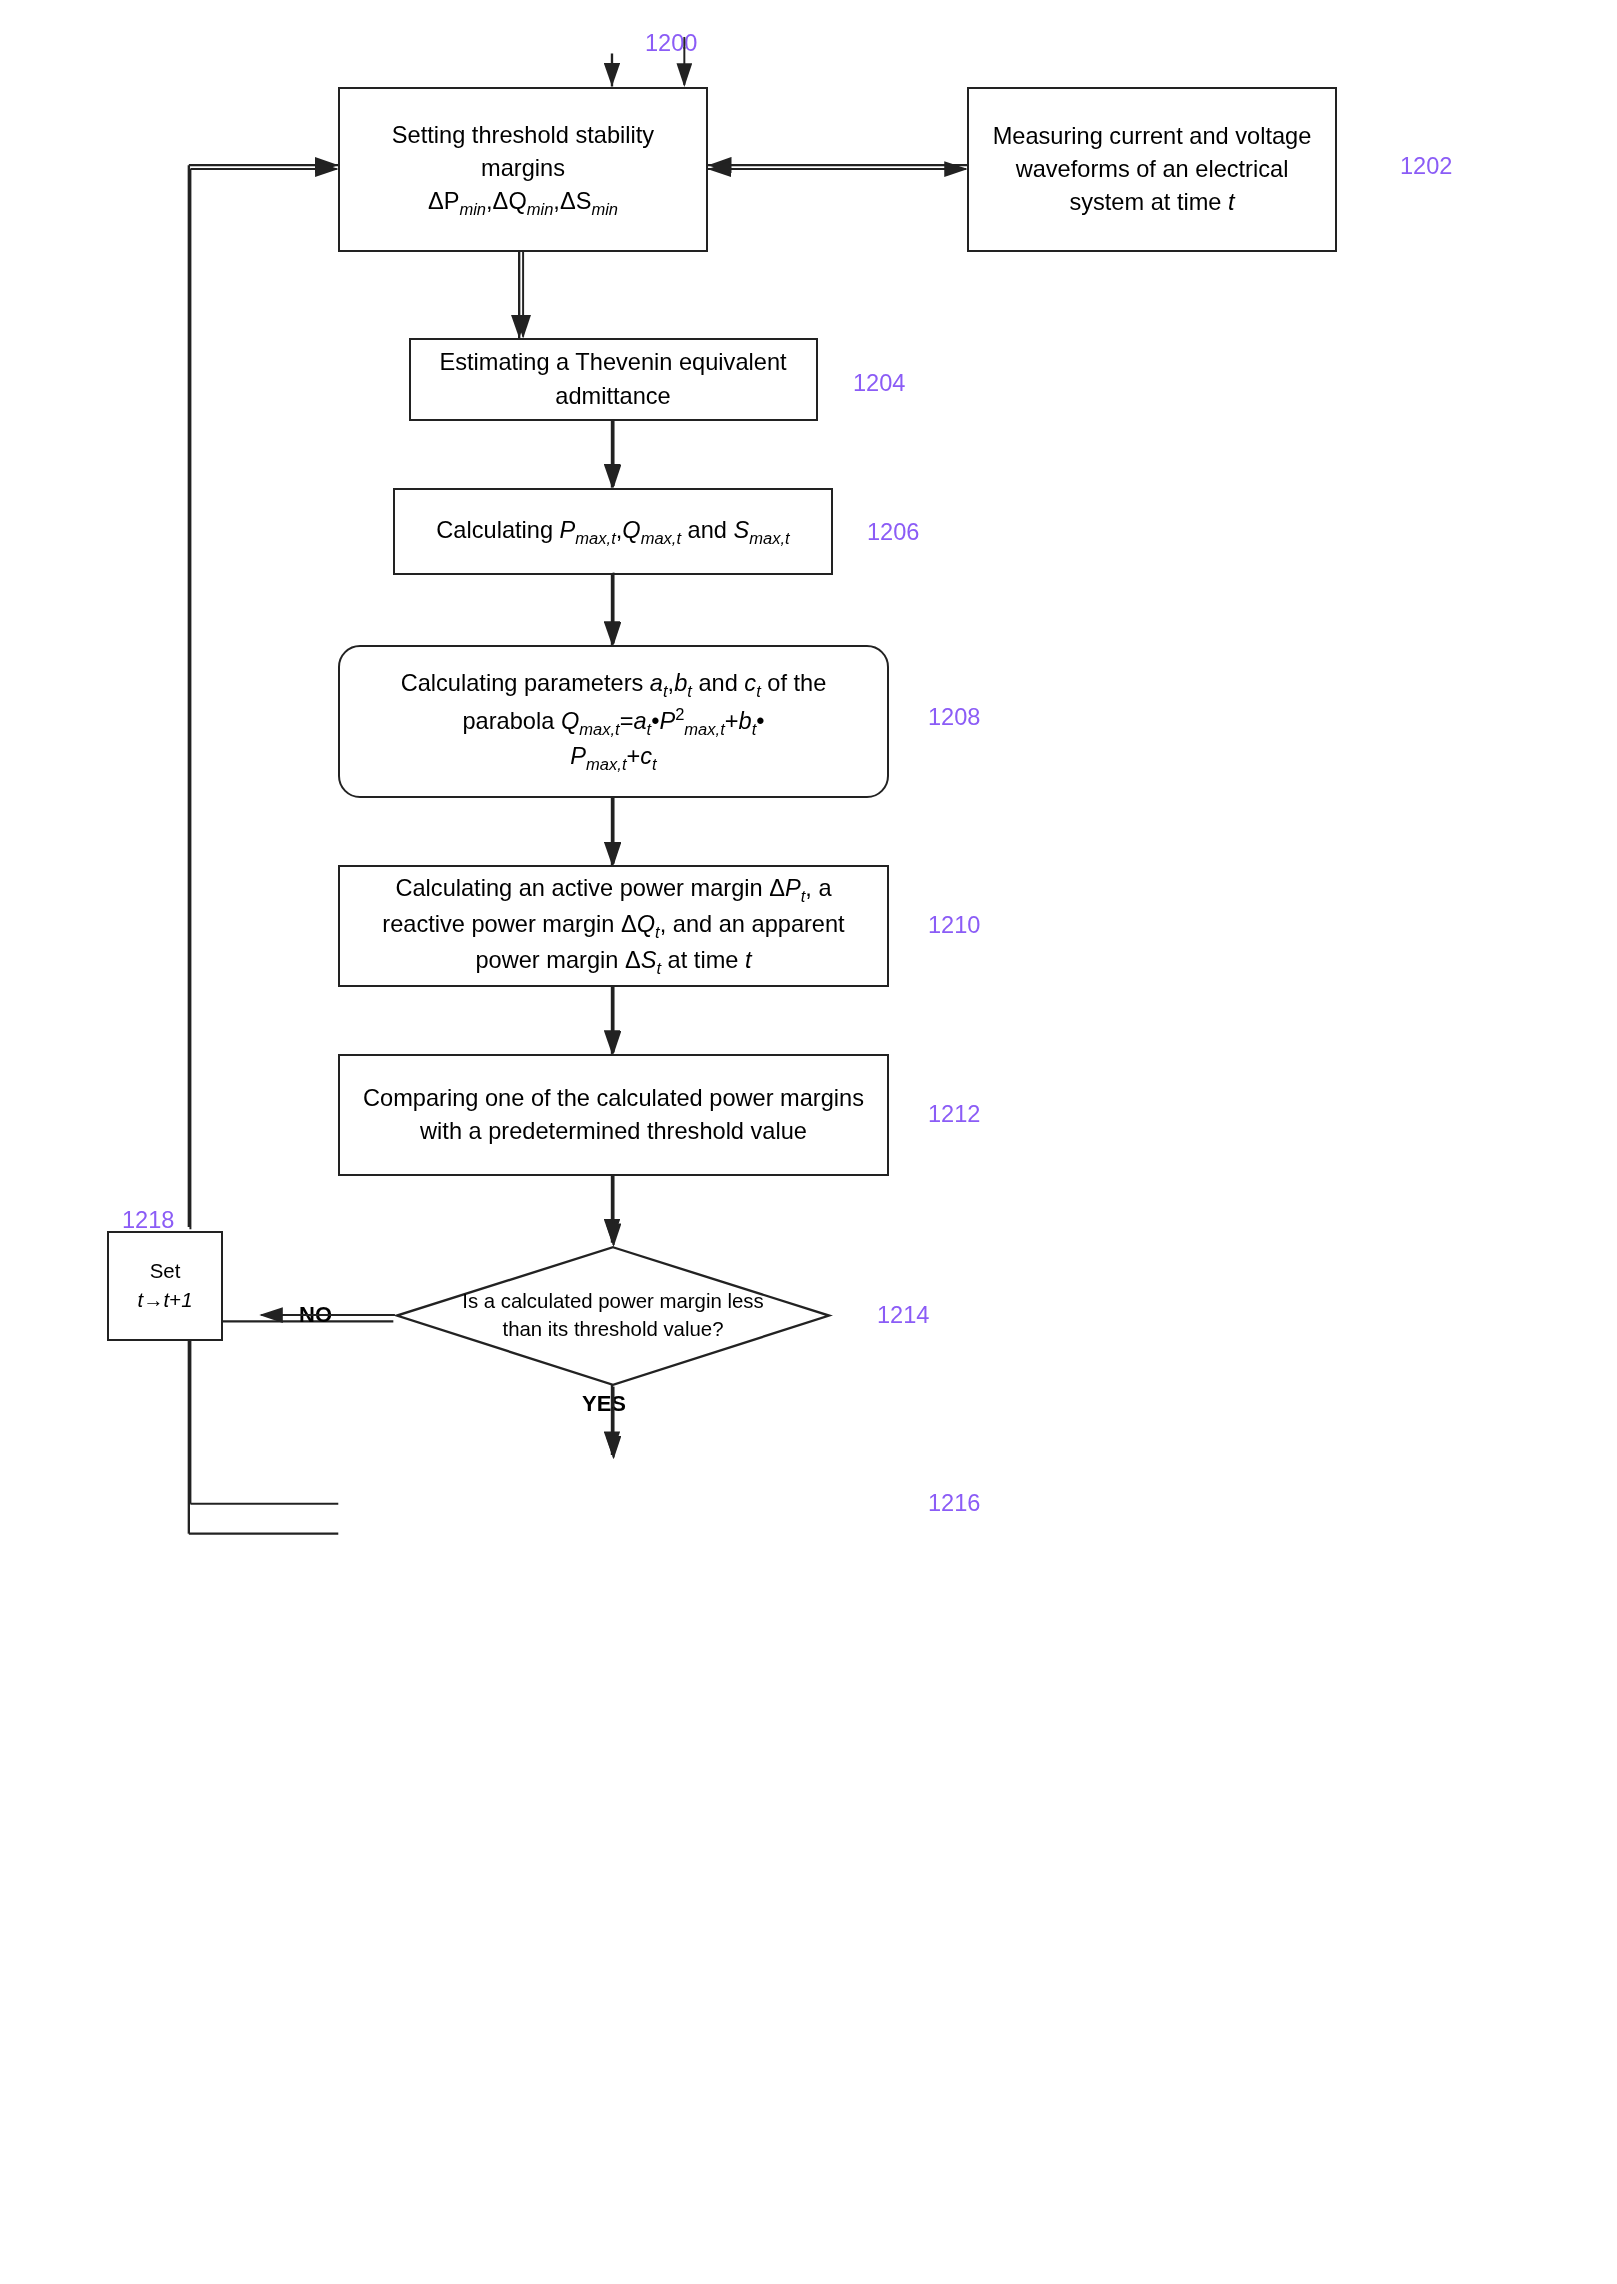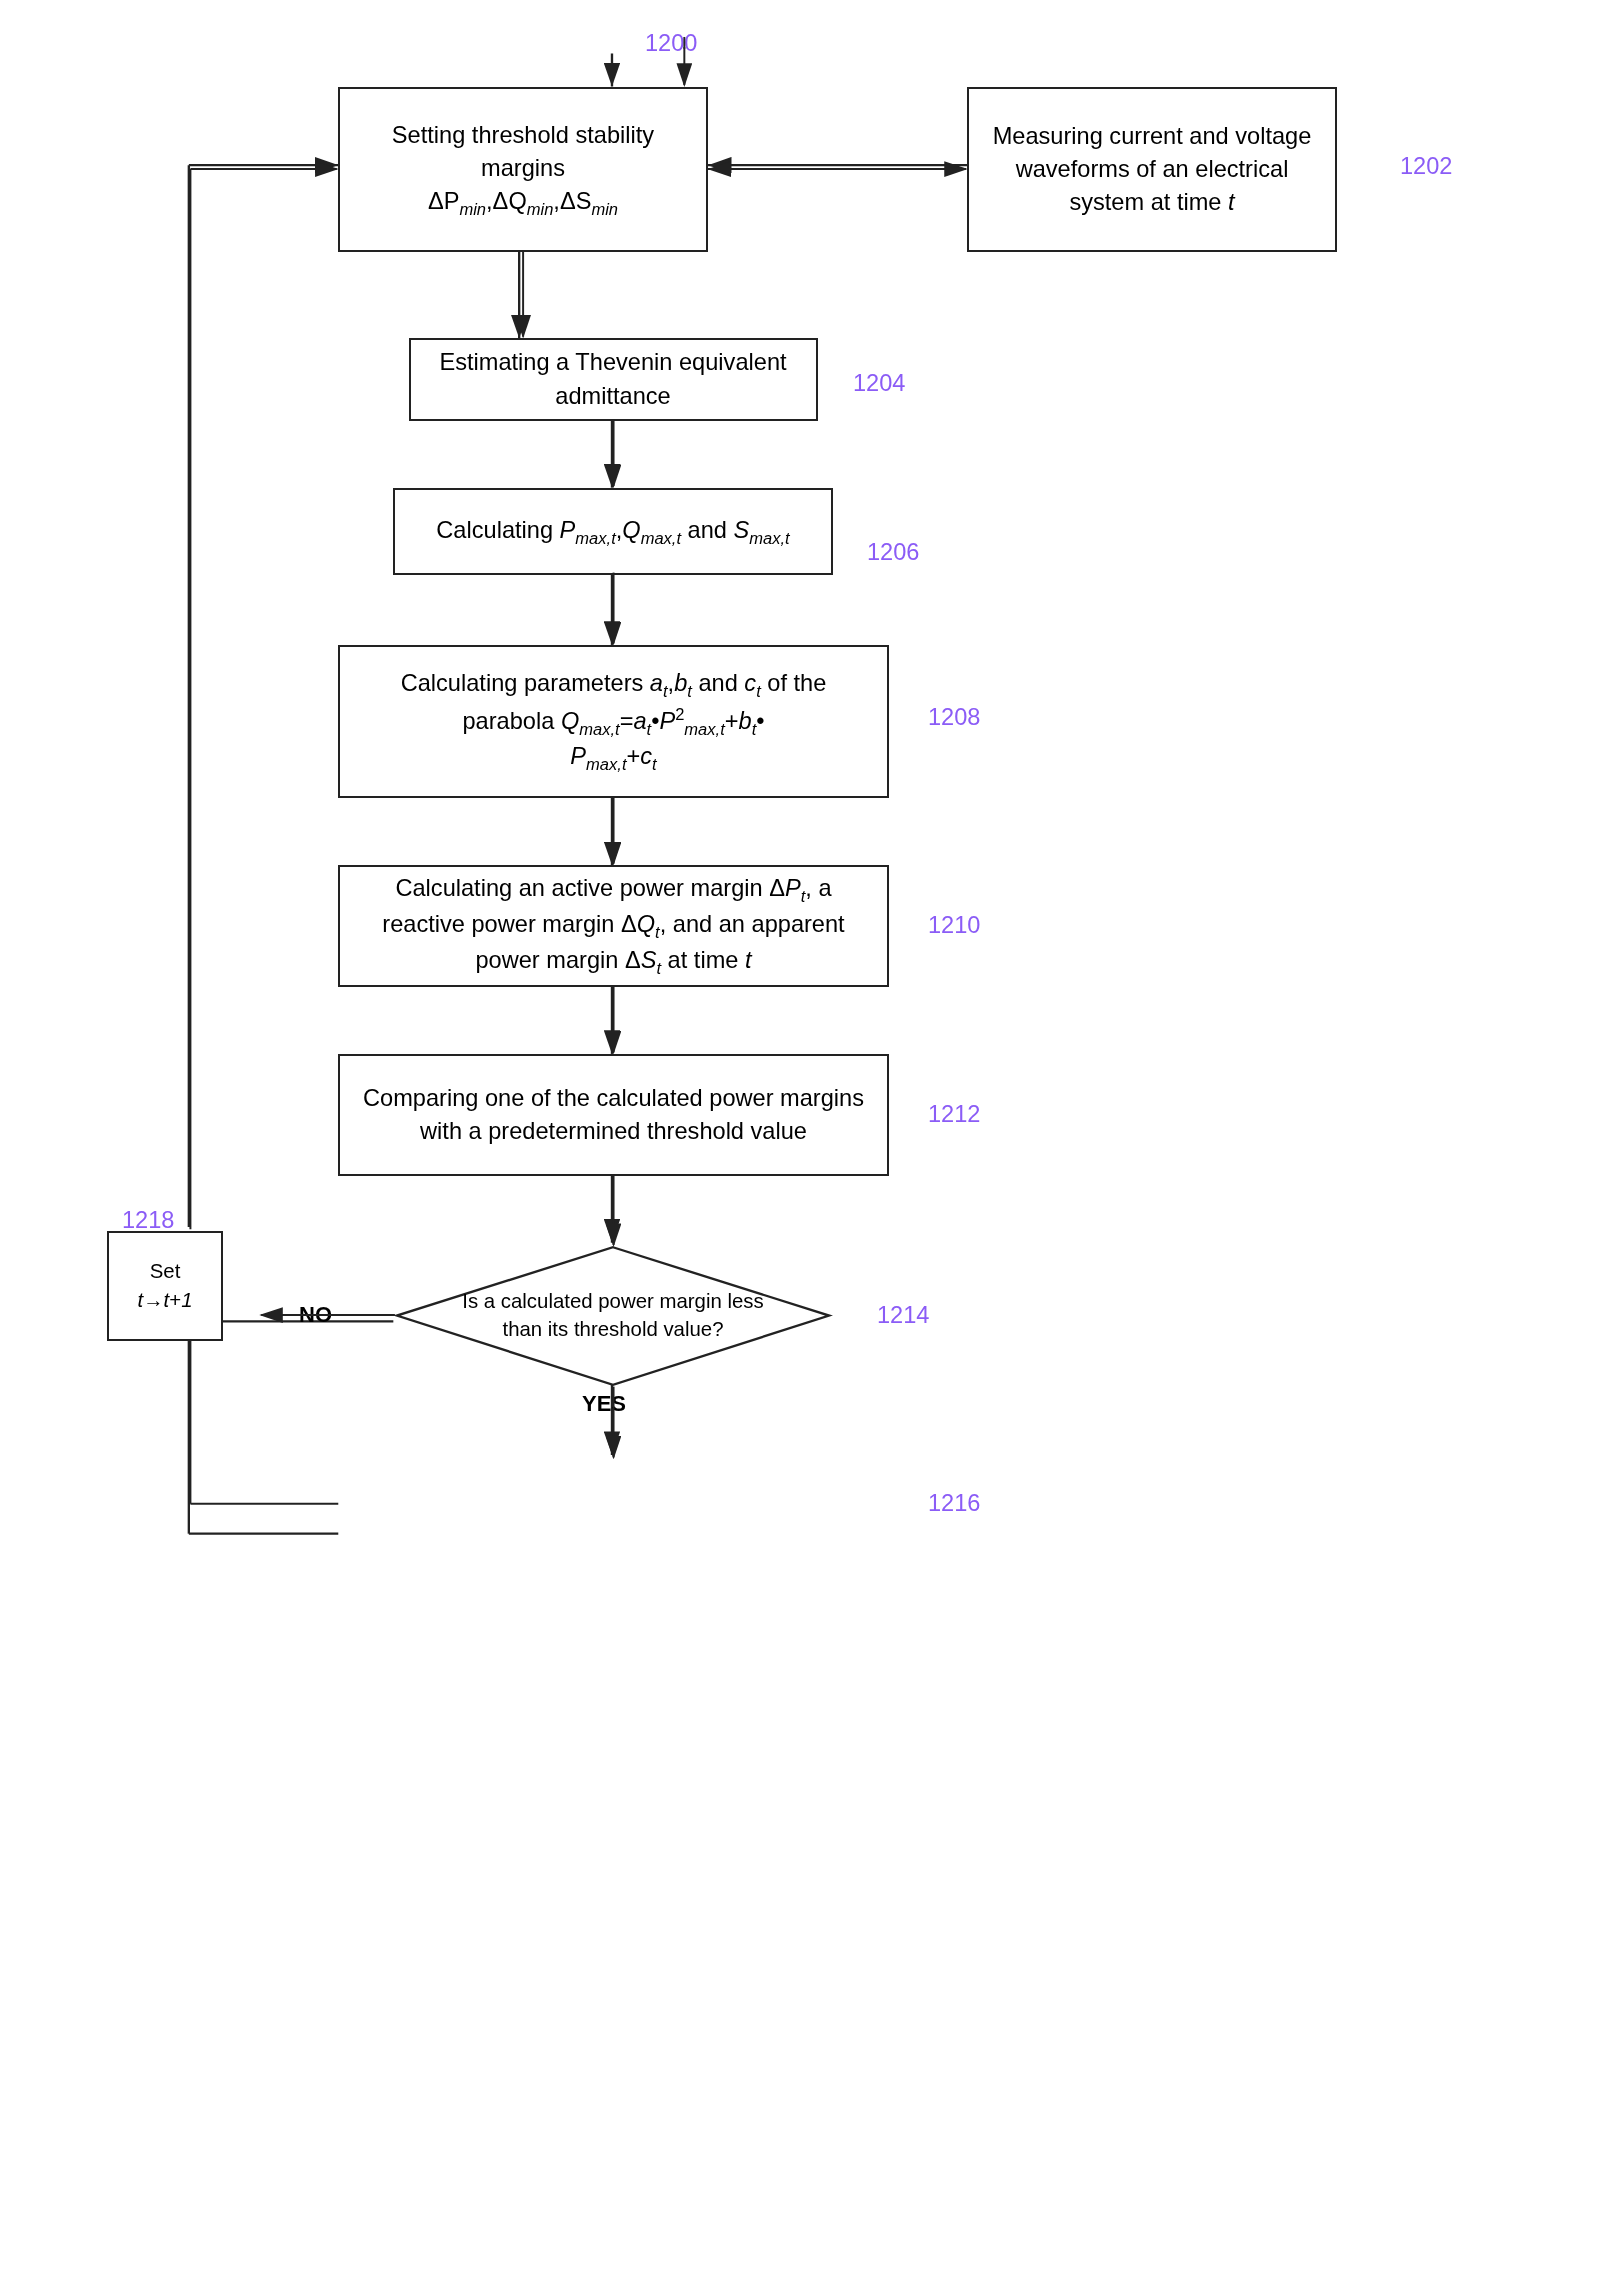--- a/index.html
+++ b/index.html
@@ -119,23 +119,23 @@
   </div>
 
   <div class="ref-label" style="left:853px; top:370px;">1204</div>
 
   <div class="flow-box" style="left:393px; top:488px; width:440px; height:87px;">
     <div>
       Calculating <i>P</i><sub><i>max,t</i></sub>,<i>Q</i><sub><i>max,t</i></sub> and <i>S</i><sub><i>max,t</i></sub>
     </div>
   </div>
 
-  <div class="ref-label" style="left:867px; top:519px;margin-top:20px;">1206</div>
-
-  <div class="flow-box" style="left:338px; top:645px; width:551px; height:153px;">
+  <div class="ref-label" style="left:867px; top:519px;">1206</div>
+
+  <div class="flow-box" style="left:338px; top:645px; width:551px; height:153px;border-radius:22px;">
     <div>
       Calculating parameters <i>a</i><sub><i>t</i></sub>,<i>b</i><sub><i>t</i></sub> and <i>c</i><sub><i>t</i></sub> of the parabola <i>Q</i><sub><i>max,t</i></sub>=<i>a</i><sub><i>t</i></sub>•<i>P</i><sup>2</sup><sub><i>max,t</i></sub>+<i>b</i><sub><i>t</i></sub>•<br>
       <i>P</i><sub><i>max,t</i></sub>+<i>c</i><sub><i>t</i></sub>
     </div>
   </div>
 
   <div class="ref-label" style="left:928px; top:704px;">1208</div>
 
   <div class="flow-box" style="left:338px; top:865px; width:551px; height:122px;text-align:center;">
     <div>

